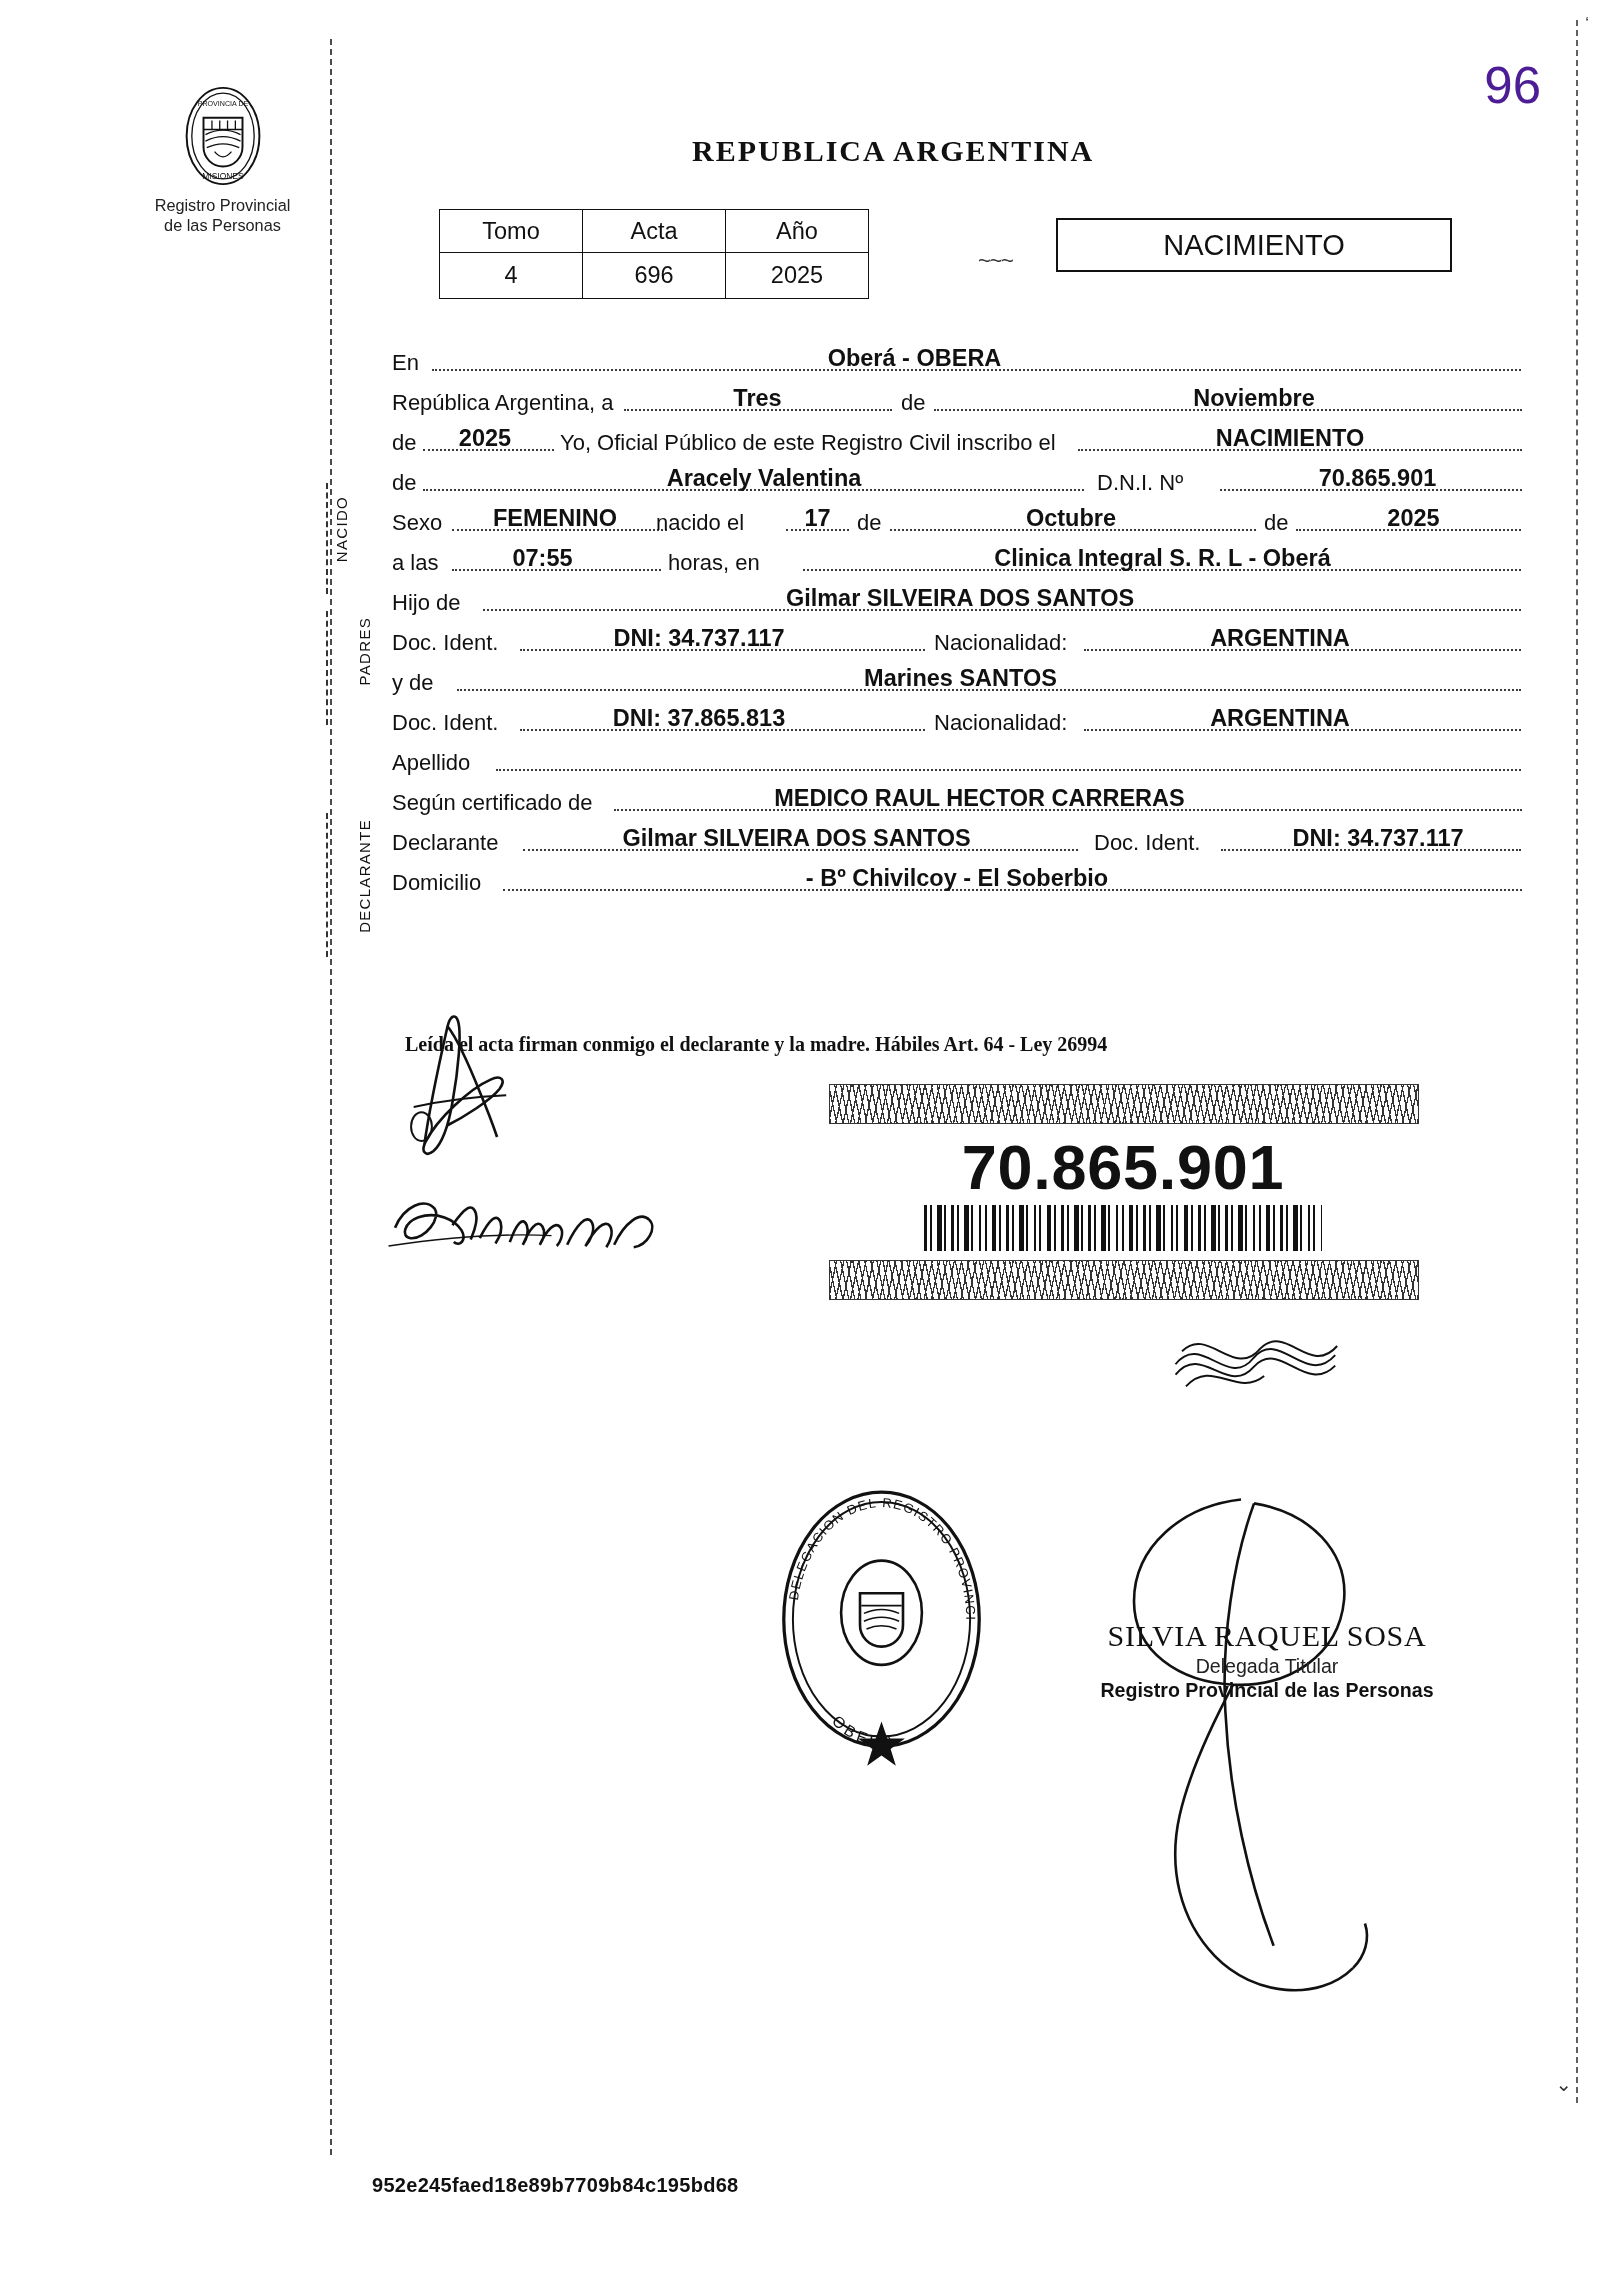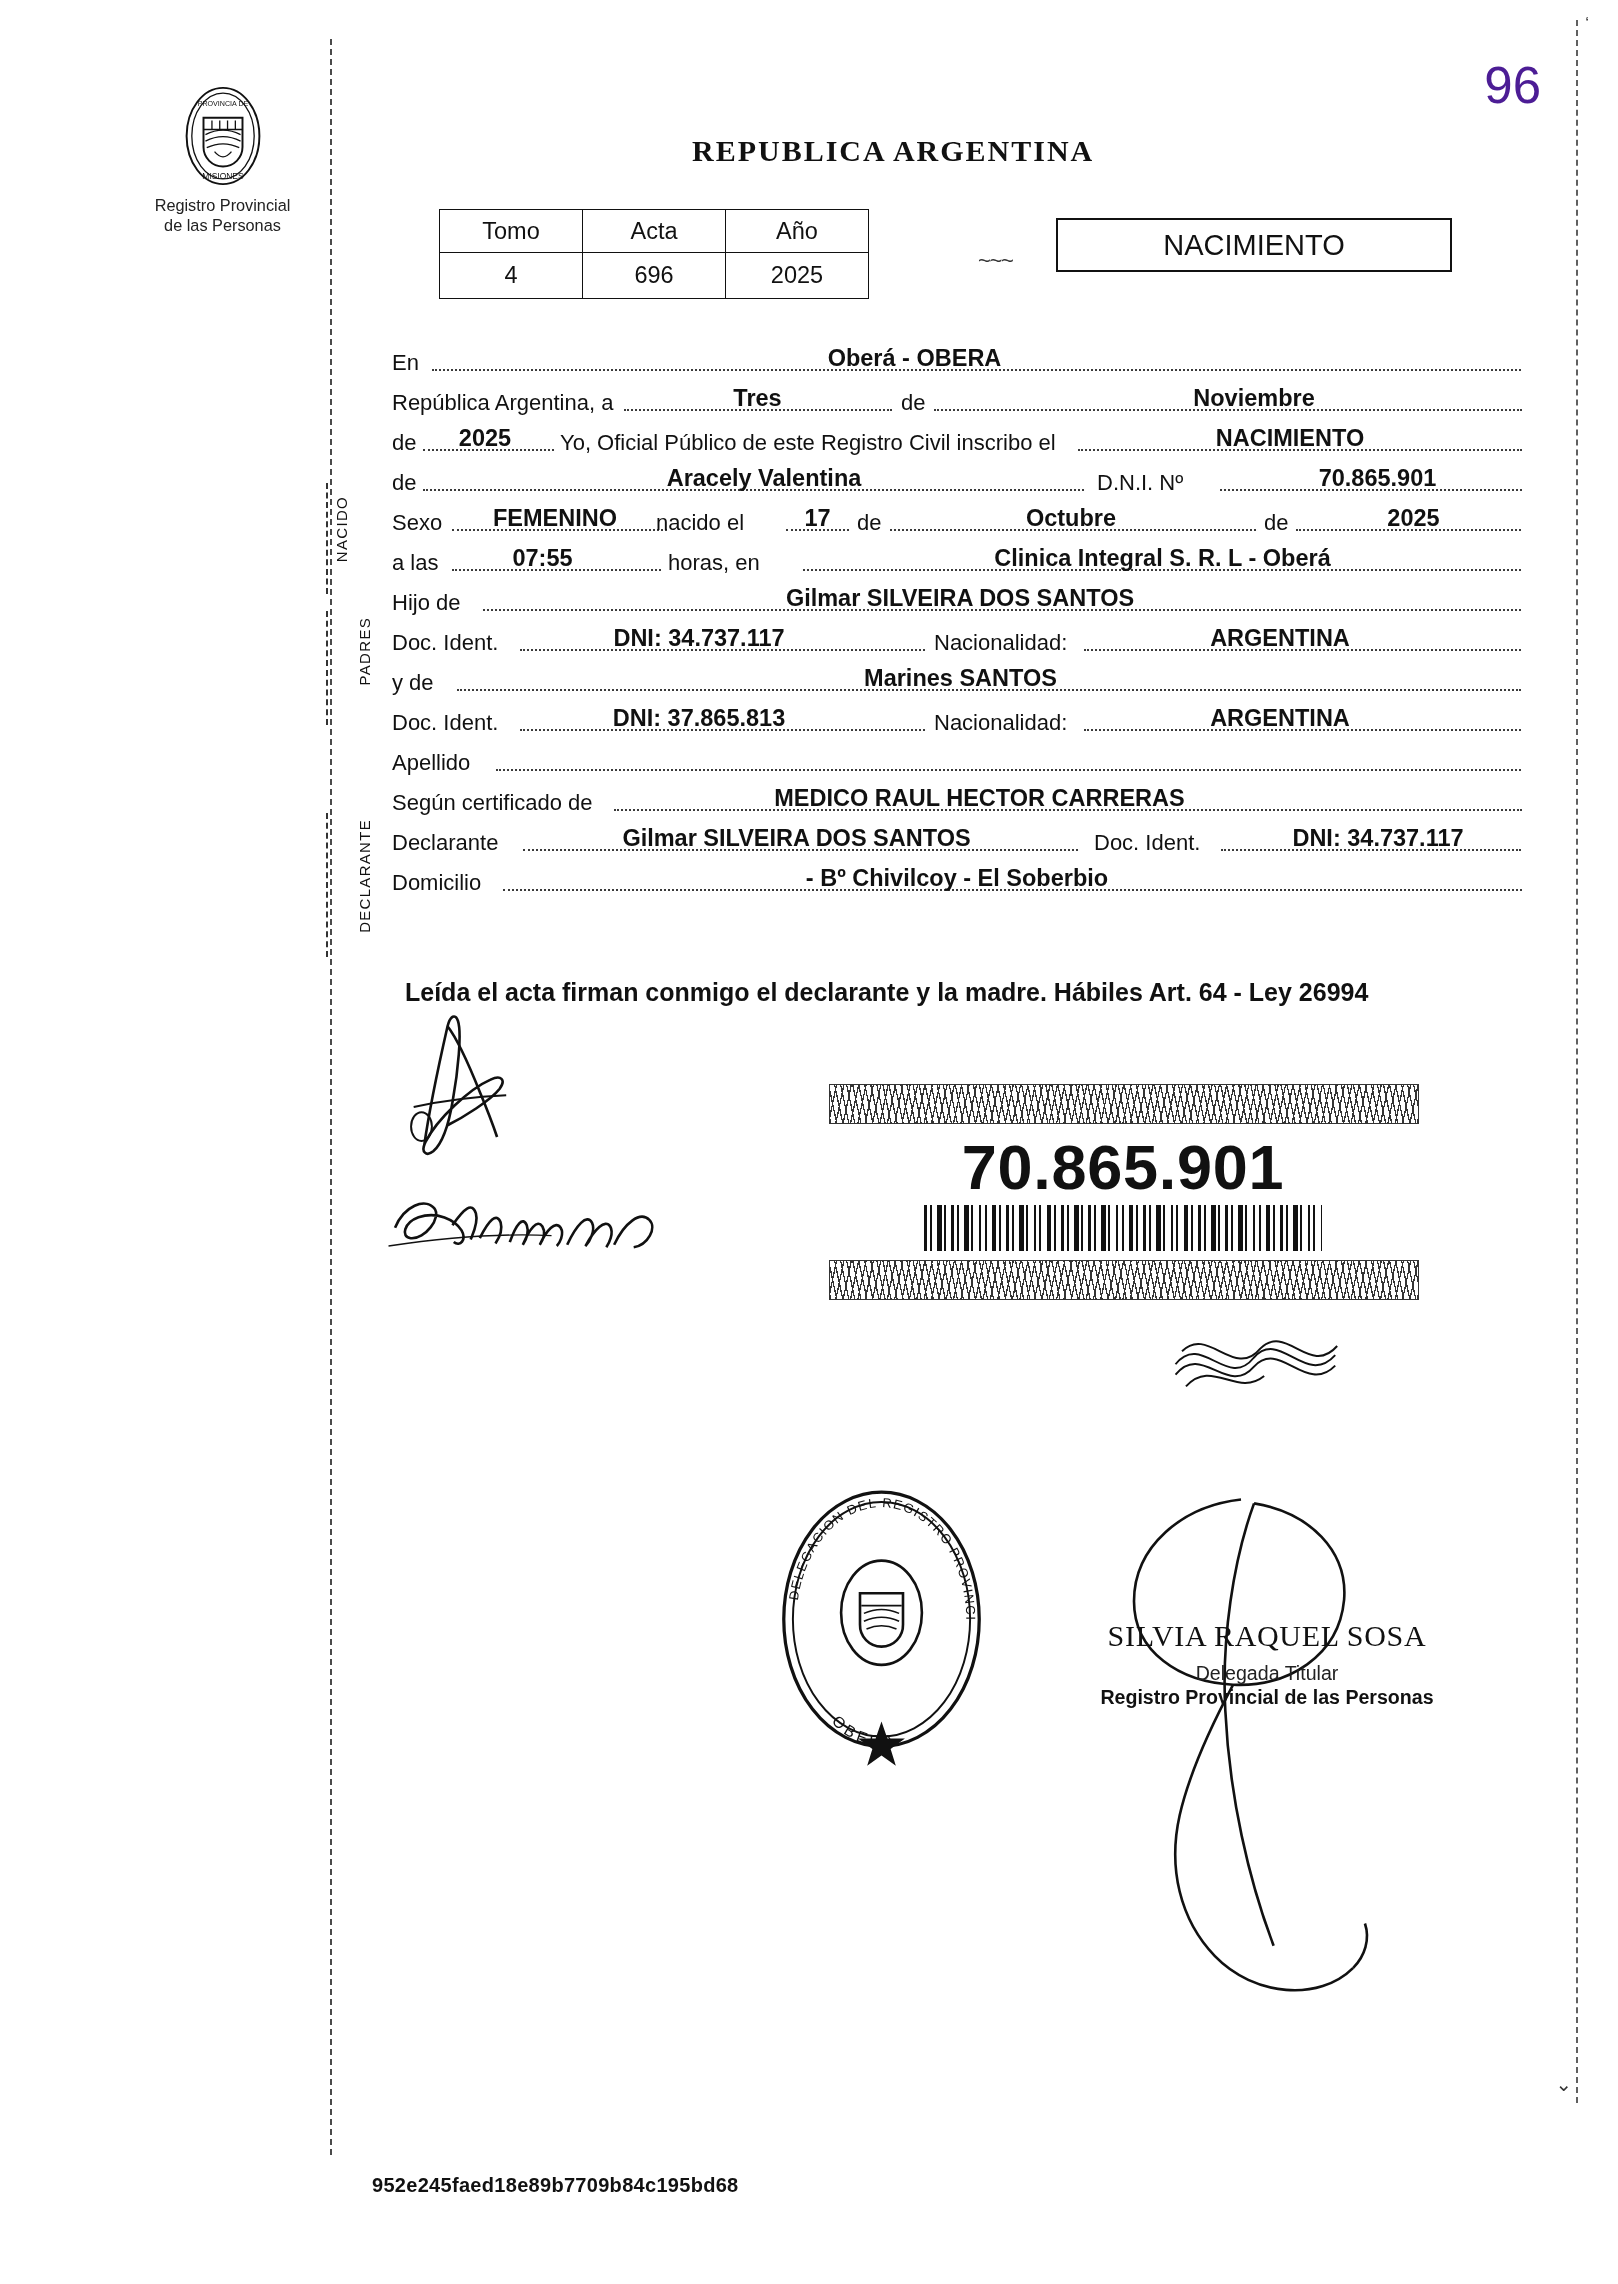--- a/index.html
+++ b/index.html
@@ -102,23 +102,23 @@
     border-bottom:2.6px dotted #3a3a3a;
   }
   .fill {
     position:absolute; top:5.2px;
     font-weight:700; font-size:23.5px; color:#111;
     text-align:center;
   }
 
   
   .legal {
-    position:absolute; left:405px; top:976px; width:1110px;
-    font-size:25px; font-weight:700; line-height:1.35;
-    font-family:Liberation Sans, sans-serif;
+    position:absolute; left:405px; top:1031px; width:1110px;
+    font-size:20px; font-weight:700; line-height:1.35;
+    font-family:Liberation Serif, serif;
   }
 
   
   .sig-svg { position:absolute; }
 
   
   .dni-block { position:absolute; left:829px; top:1084px; width:588px; }
   .guilloche {
     width:588px; height:38px;
     border:1.3px solid #111;
@@ -142,21 +142,21 @@
 
   
   .seal { position:absolute; left:774px; top:1479px; }
 
   
   .delegate { position:absolute; left:1071px; top:1619px; text-align:center; width:392px; }
   .delegate .name {
     font-family:"Liberation Serif", serif;
     font-size:30px; letter-spacing:0.7px; color:#111;
   }
-  .delegate .role { font-size:19.6px; color:#222; margin-top:9px; }
+  .delegate .role { font-size:19.6px; color:#222; margin-top:2px; }
   .delegate .office { font-size:19.6px; font-weight:700; color:#111; margin-top:1.3px; }
 
   
   .hash {
     position:absolute; left:372px; top:2174px;
     font-size:20px; font-weight:700; letter-spacing:0.3px;
     font-family:"Liberation Sans", sans-serif;
   }
   .tick-top { position:absolute; right:29px; top:14.4px; font-size:17px; color:#333; }
   .tick-bottom { position:absolute; right:46px; top:2073px; font-size:19.6px; color:#333; }

